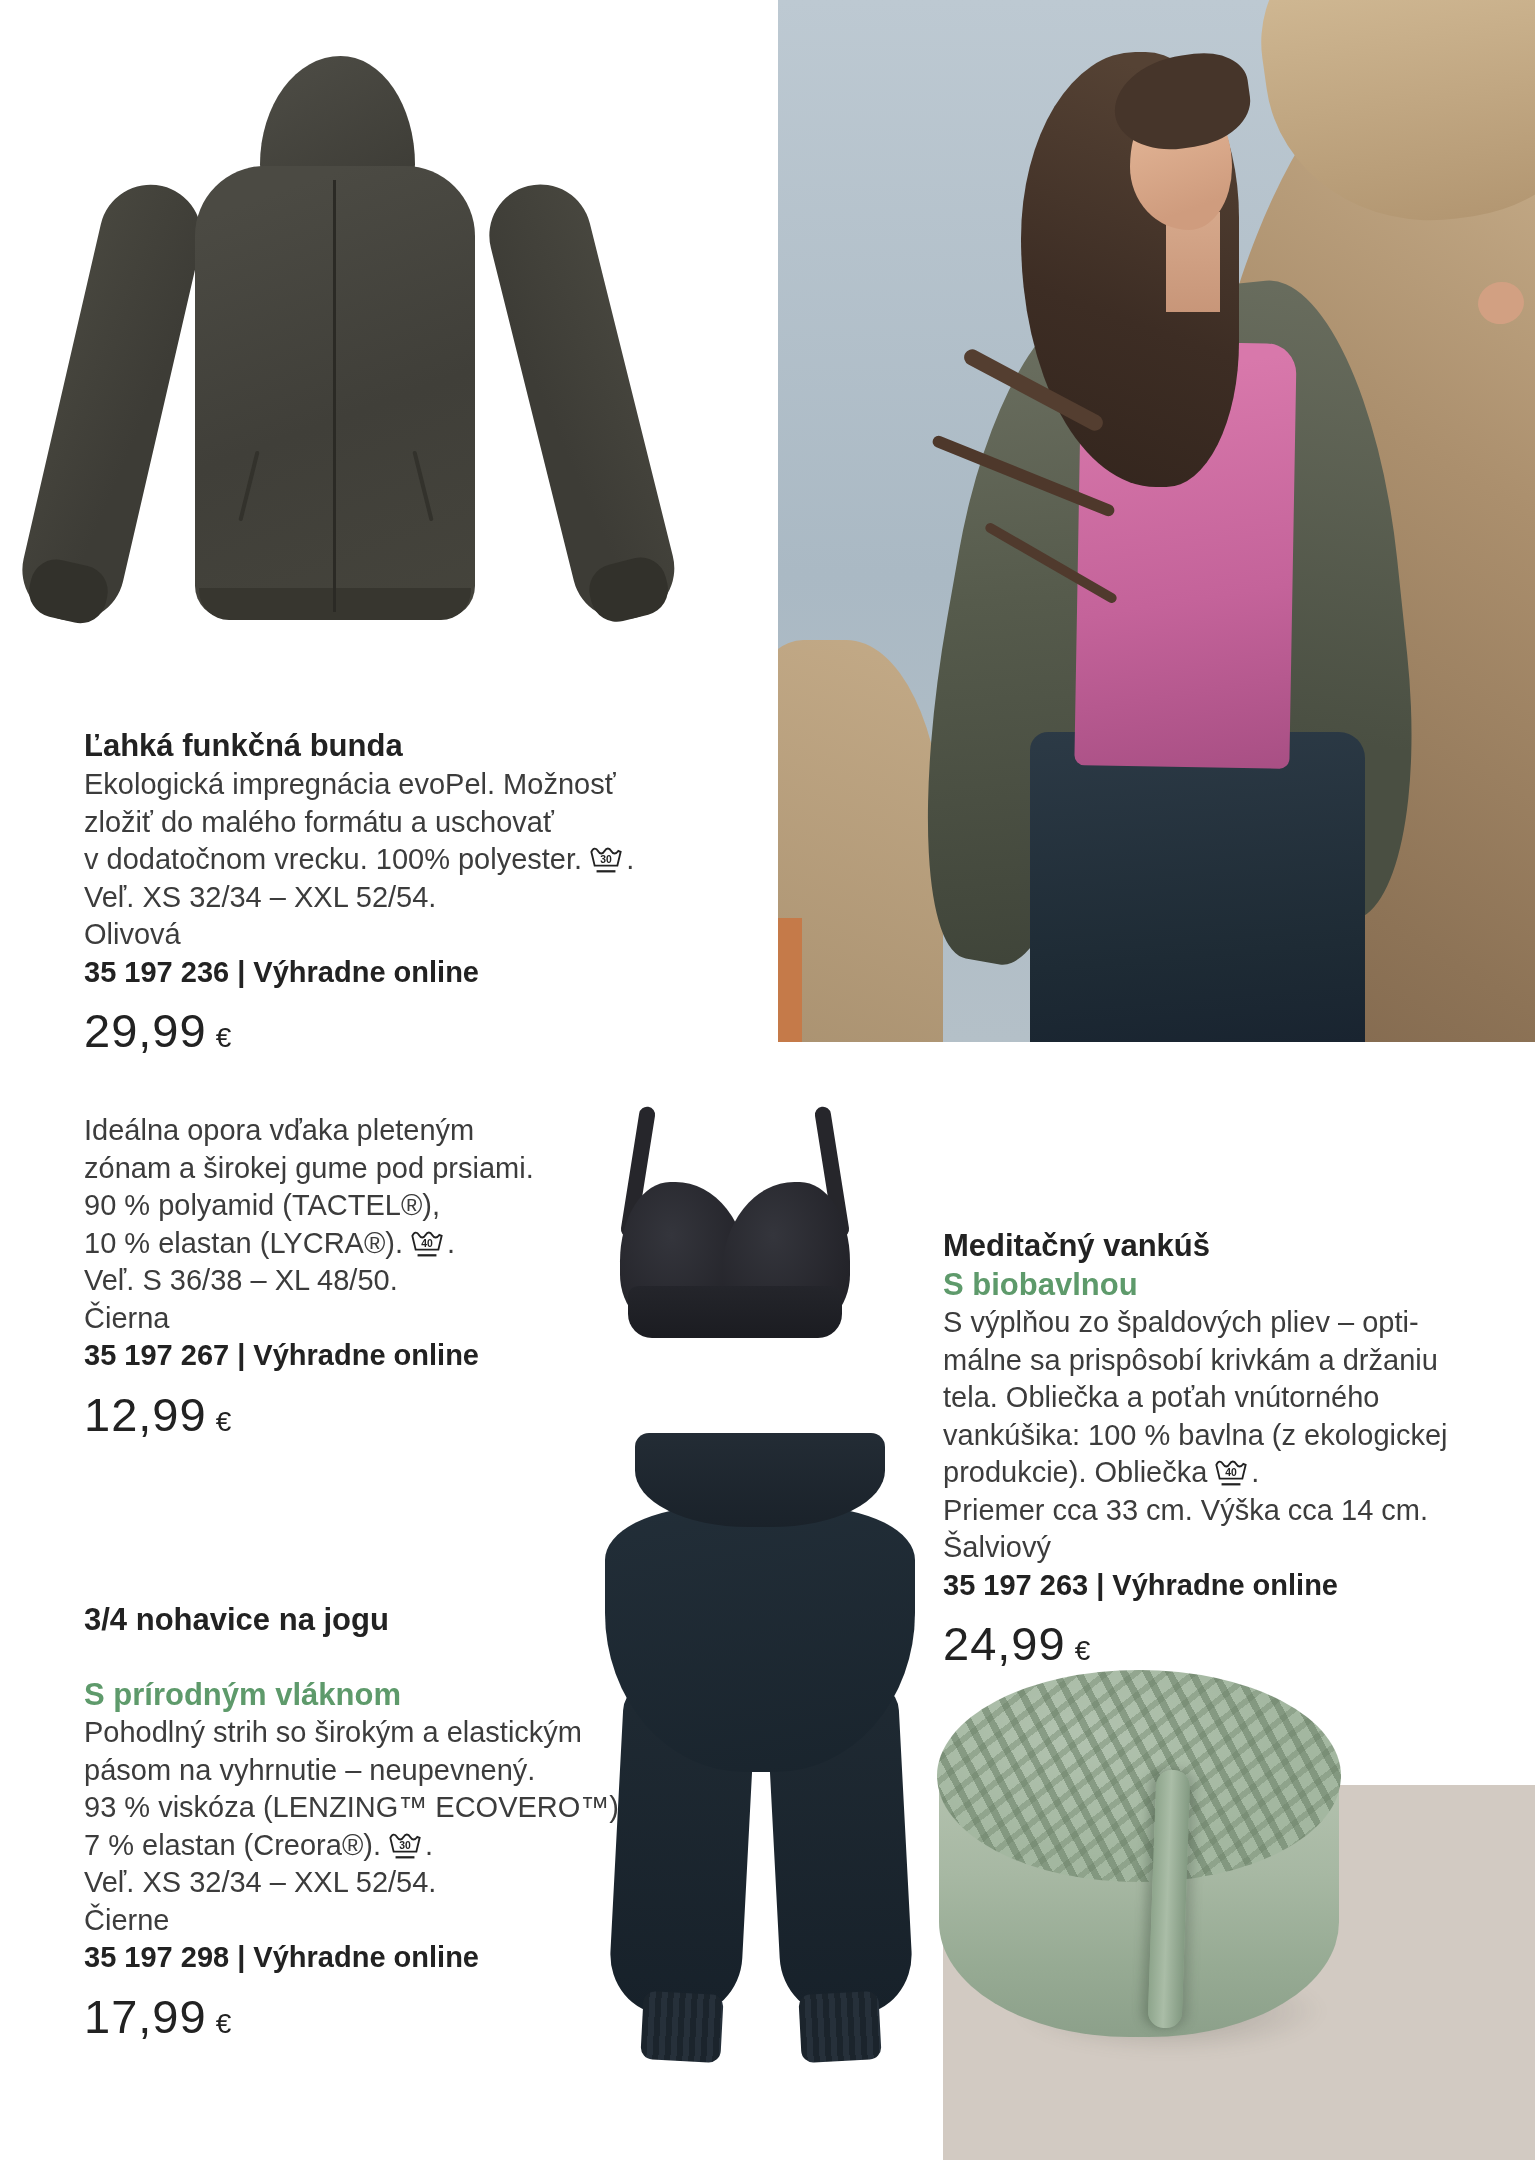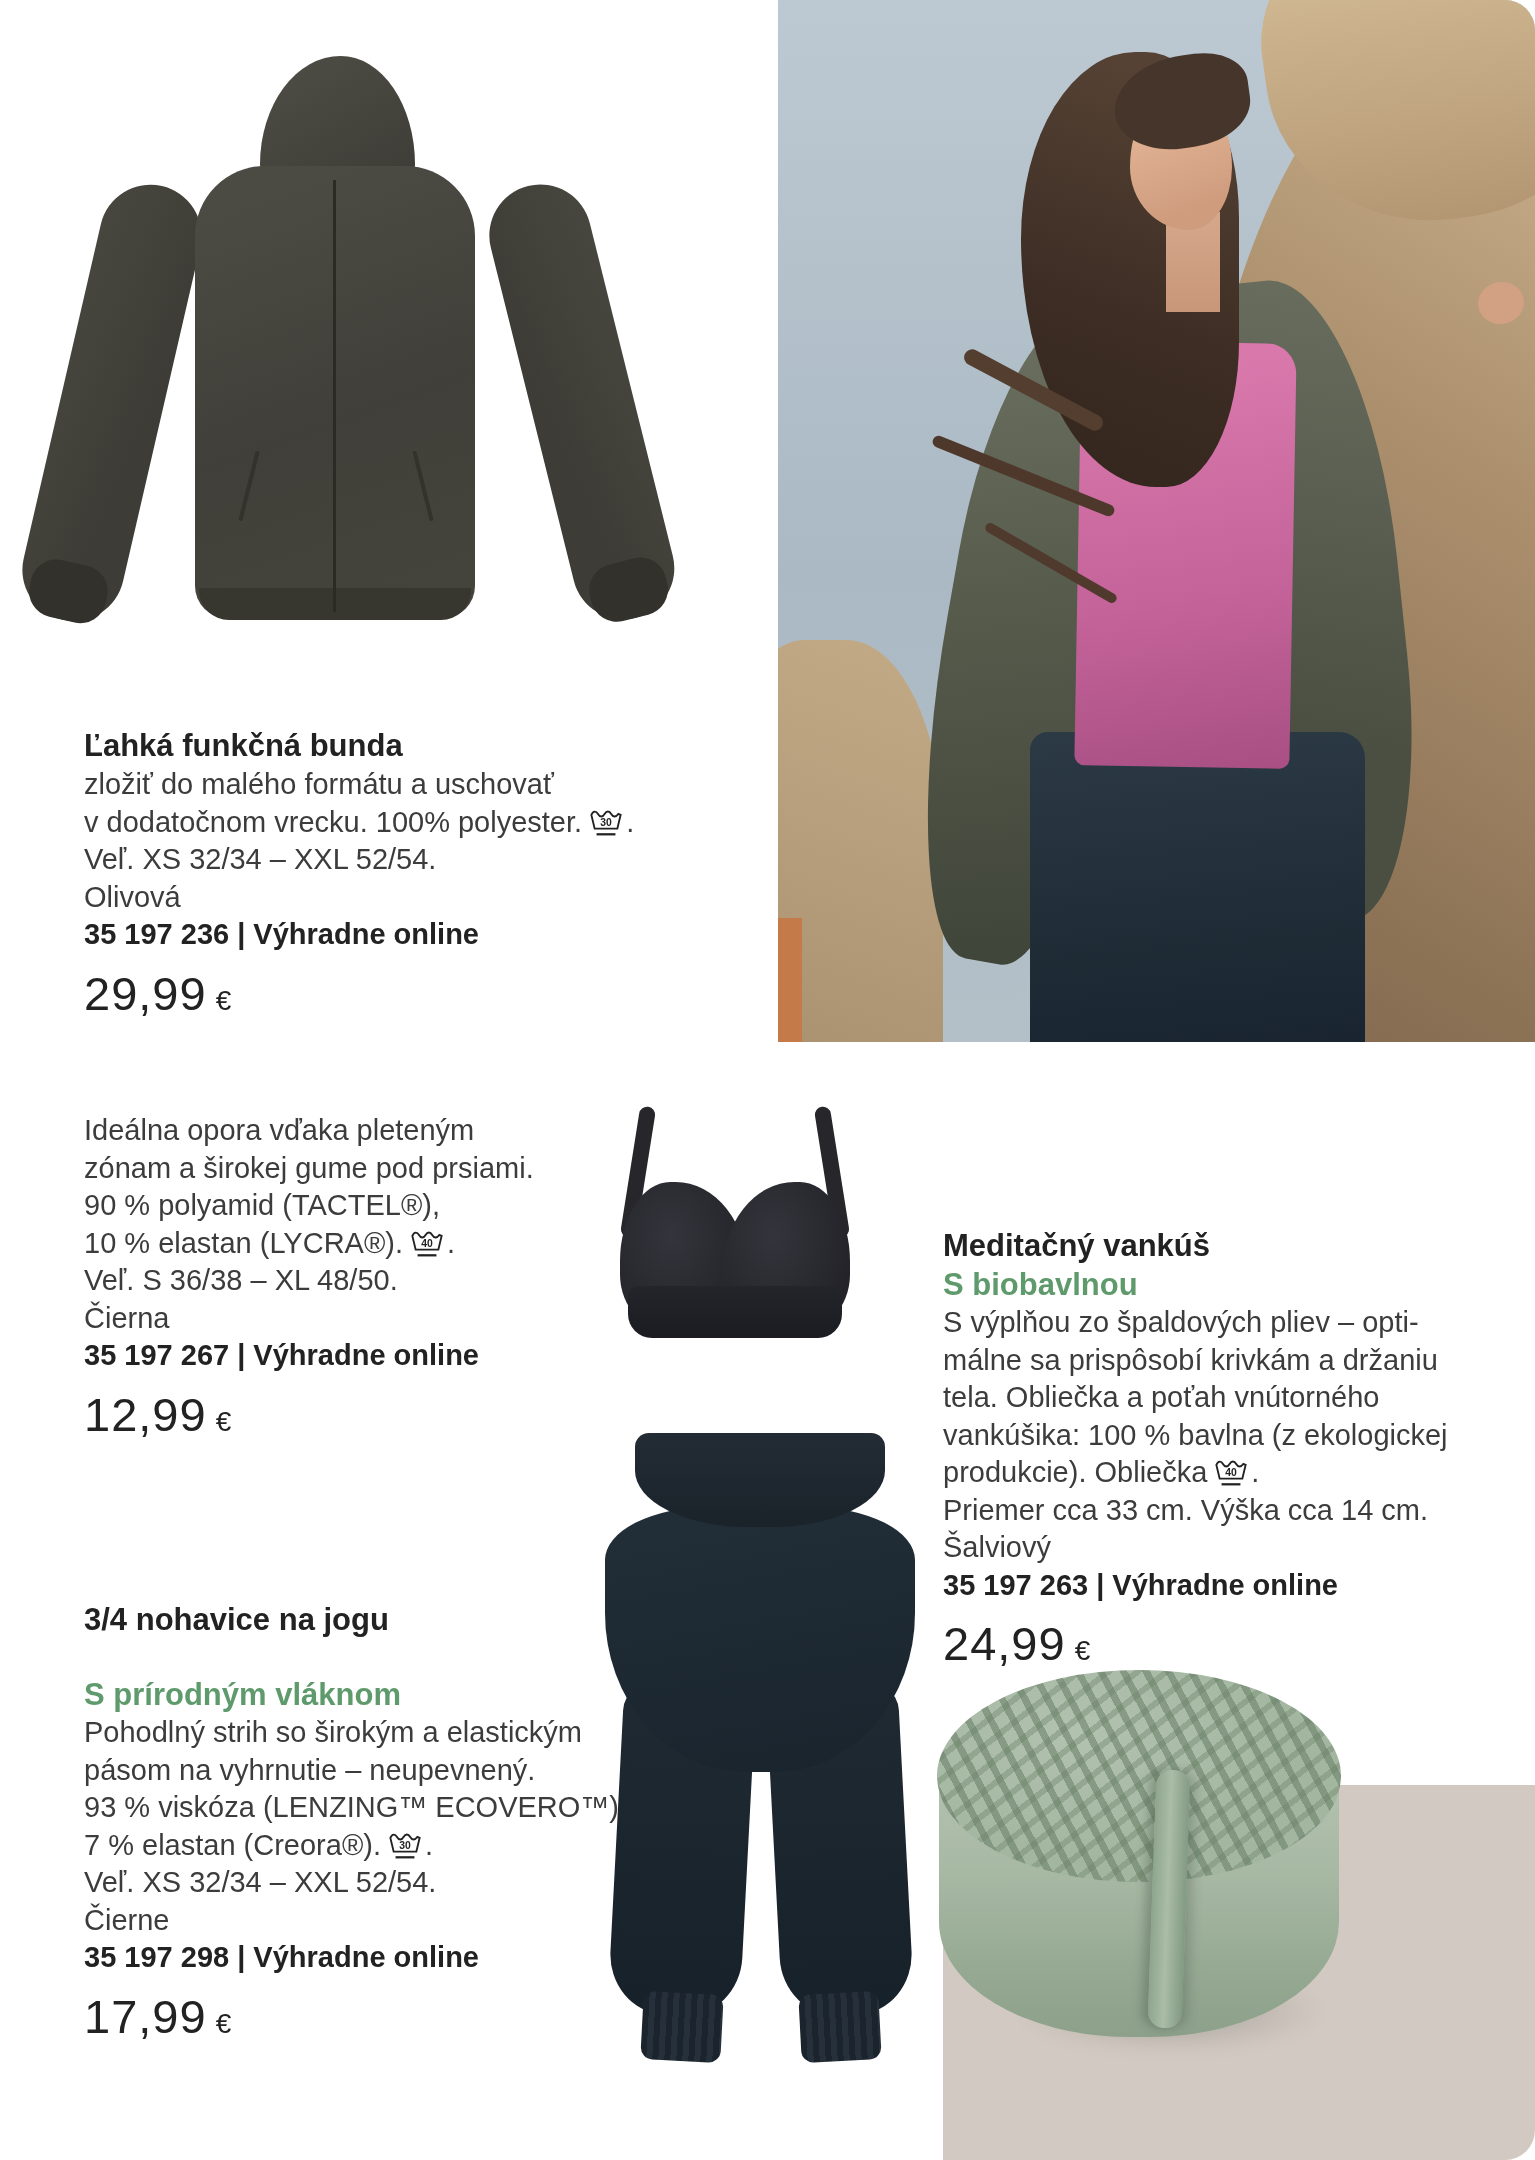--- a/index.html
+++ b/index.html
@@ -1,17 +1,17 @@
 <!DOCTYPE html>
 <html><head>
 <meta charset="utf-8">
 <style>
   html,body{margin:0;padding:0;background:#ffffff;}
   .page{position:relative;width:1535px;height:2160px;background:#ffffff;overflow:hidden;
-        font-family:"Liberation Sans","DejaVu Sans",sans-serif;color:#333;border-radius:30px;}
+        font-family:"Liberation Sans","DejaVu Sans",sans-serif;color:#333;}
   .abs{position:absolute;}
 
   
   .tblock{position:absolute;width:620px;}
   .t-title{font-size:31px;line-height:40px;font-weight:700;color:#222;white-space:nowrap;}
   .t-sub{font-size:31px;line-height:38px;font-weight:700;white-space:nowrap;}
   .t-line{font-size:29px;line-height:37.5px;color:#3c3c3c;white-space:nowrap;}
   .t-sku{font-size:29px;line-height:37.5px;font-weight:700;color:#222;white-space:nowrap;}
   .t-price{margin-top:12px;white-space:nowrap;}
   .t-price-num{font-size:47px;font-weight:500;color:#222;letter-spacing:1px;margin-top:36px;}
@@ -166,20 +166,21 @@
     <div class="hr-strand hr-s1"></div>
     <div class="hr-strand hr-s2"></div>
     <div class="hr-strand hr-s3"></div>
     <div class="hr-neck"></div>
     <div class="hr-face"></div>
     <div class="hr-hair-front"></div>
   </div>
 
   <div class="tblock" style="left:84px;top:726px;">
     <div class="t-title">Ľahká funkčná bunda</div>
+    <div class="t-line">Ekologická impregnácia evoPel. Možnosť</div>
     <div class="t-line">zložiť do malého formátu a uschovať</div>
     <div class="t-line"><span>v dodatočnom vrecku. 100% polyester.</span><span class="care-icon"><svg viewBox="0 0 36 32" width="34" height="31">
             <path d="M2.5 8 C4.5 3.5 7.5 3.5 9.5 7 C11.5 10.5 14.5 10.5 16.5 7 C18.5 3.5 21.5 3.5 23.5 7 C25.5 10.5 28.5 10.5 31 7 L33.5 8 L30 22.5 L6 22.5 Z" fill="none" stroke="#222" stroke-width="2"></path>
             <text x="18" y="19.5" text-anchor="middle" font-size="11" font-weight="700" fill="#222" font-family="Liberation Sans, sans-serif">30</text>
             <line x1="8" y1="28.5" x2="28" y2="28.5" stroke="#222" stroke-width="2.4"></line>
           </svg></span><span>.</span></div>
     <div class="t-line">Veľ. XS 32/34 – XXL 52/54.</div>
     <div class="t-line">Olivová</div>
     <div class="t-sku">35 197 236 | Výhradne online</div>
     <div class="t-price"><span class="t-price-num">29,99</span><span class="t-price-cur">€</span></div>

